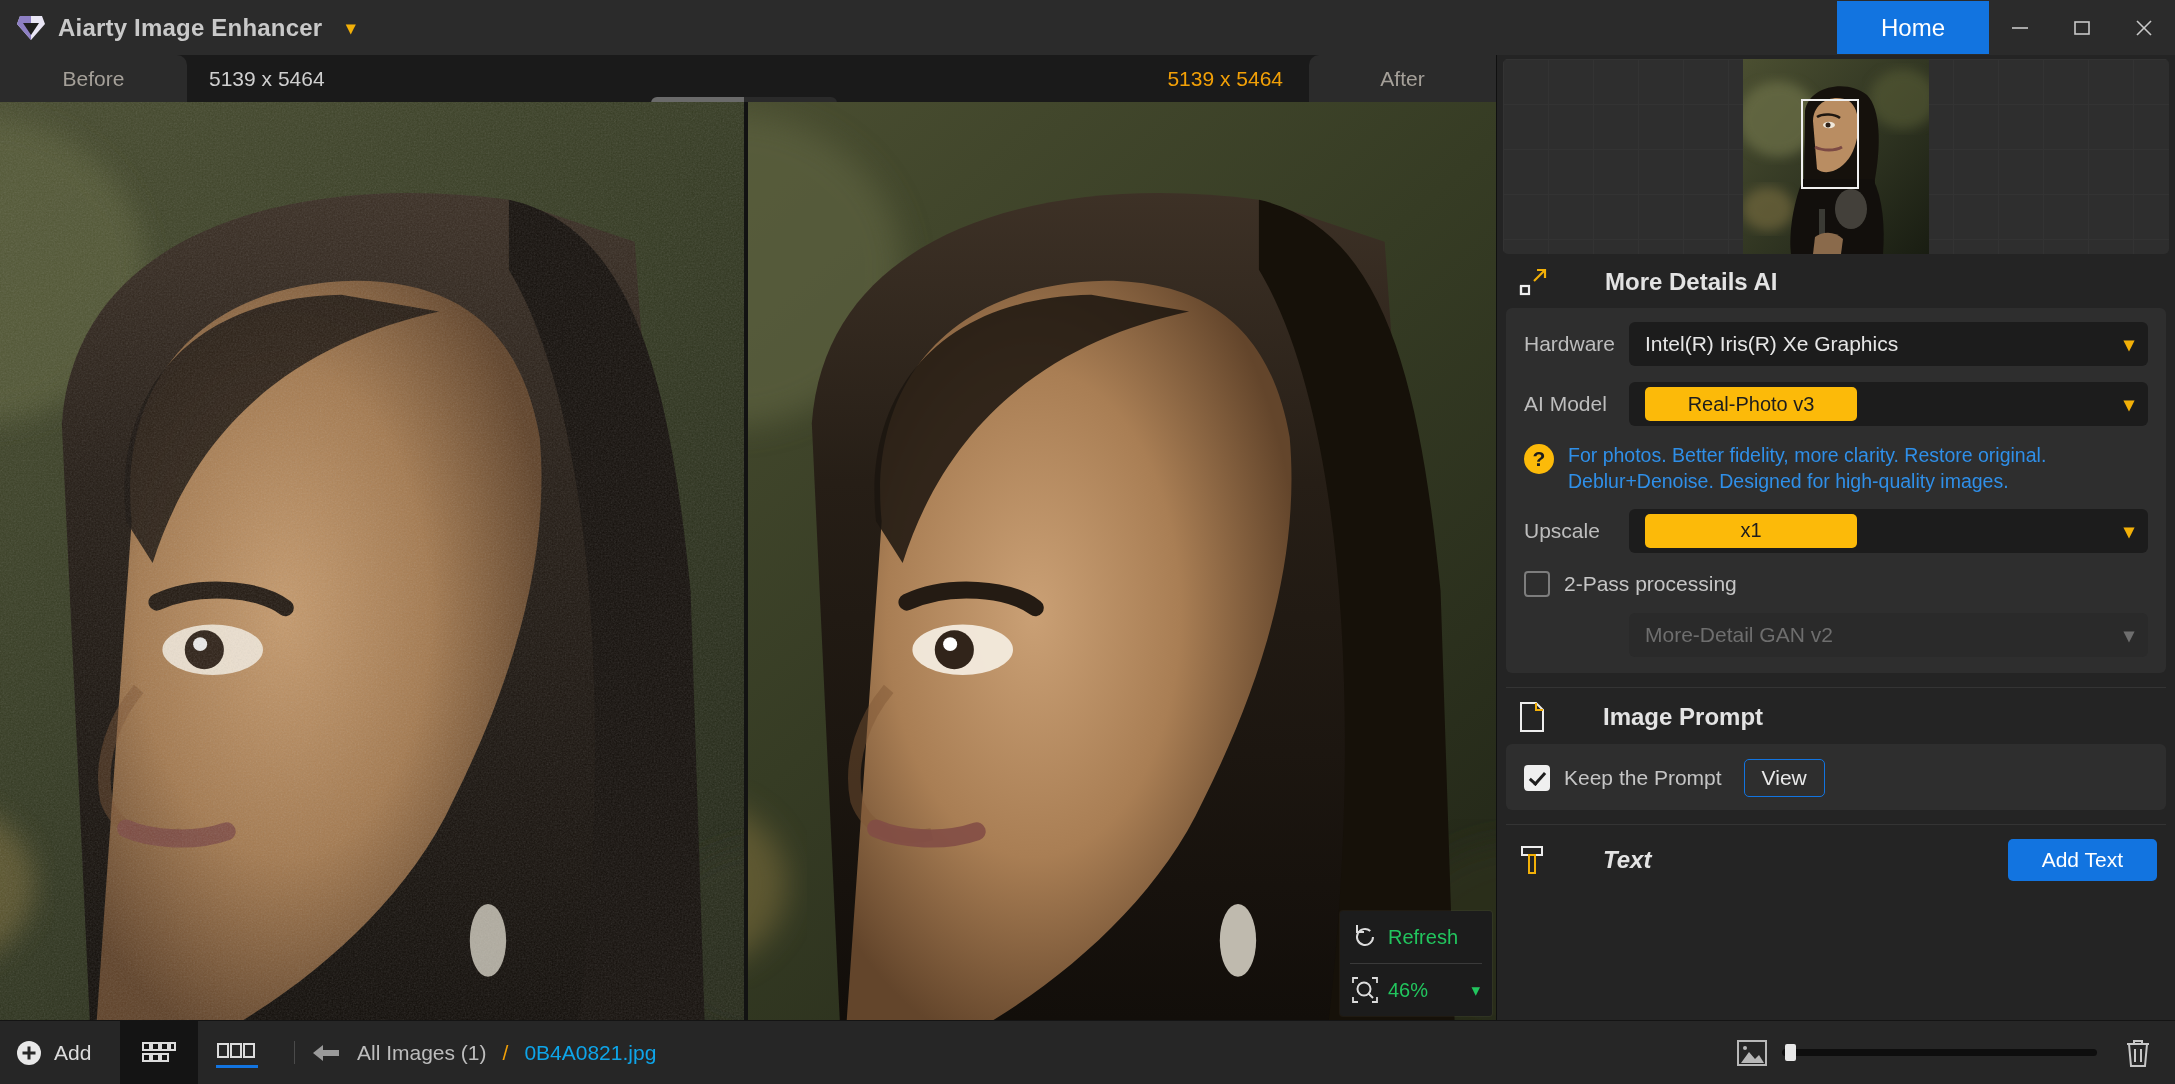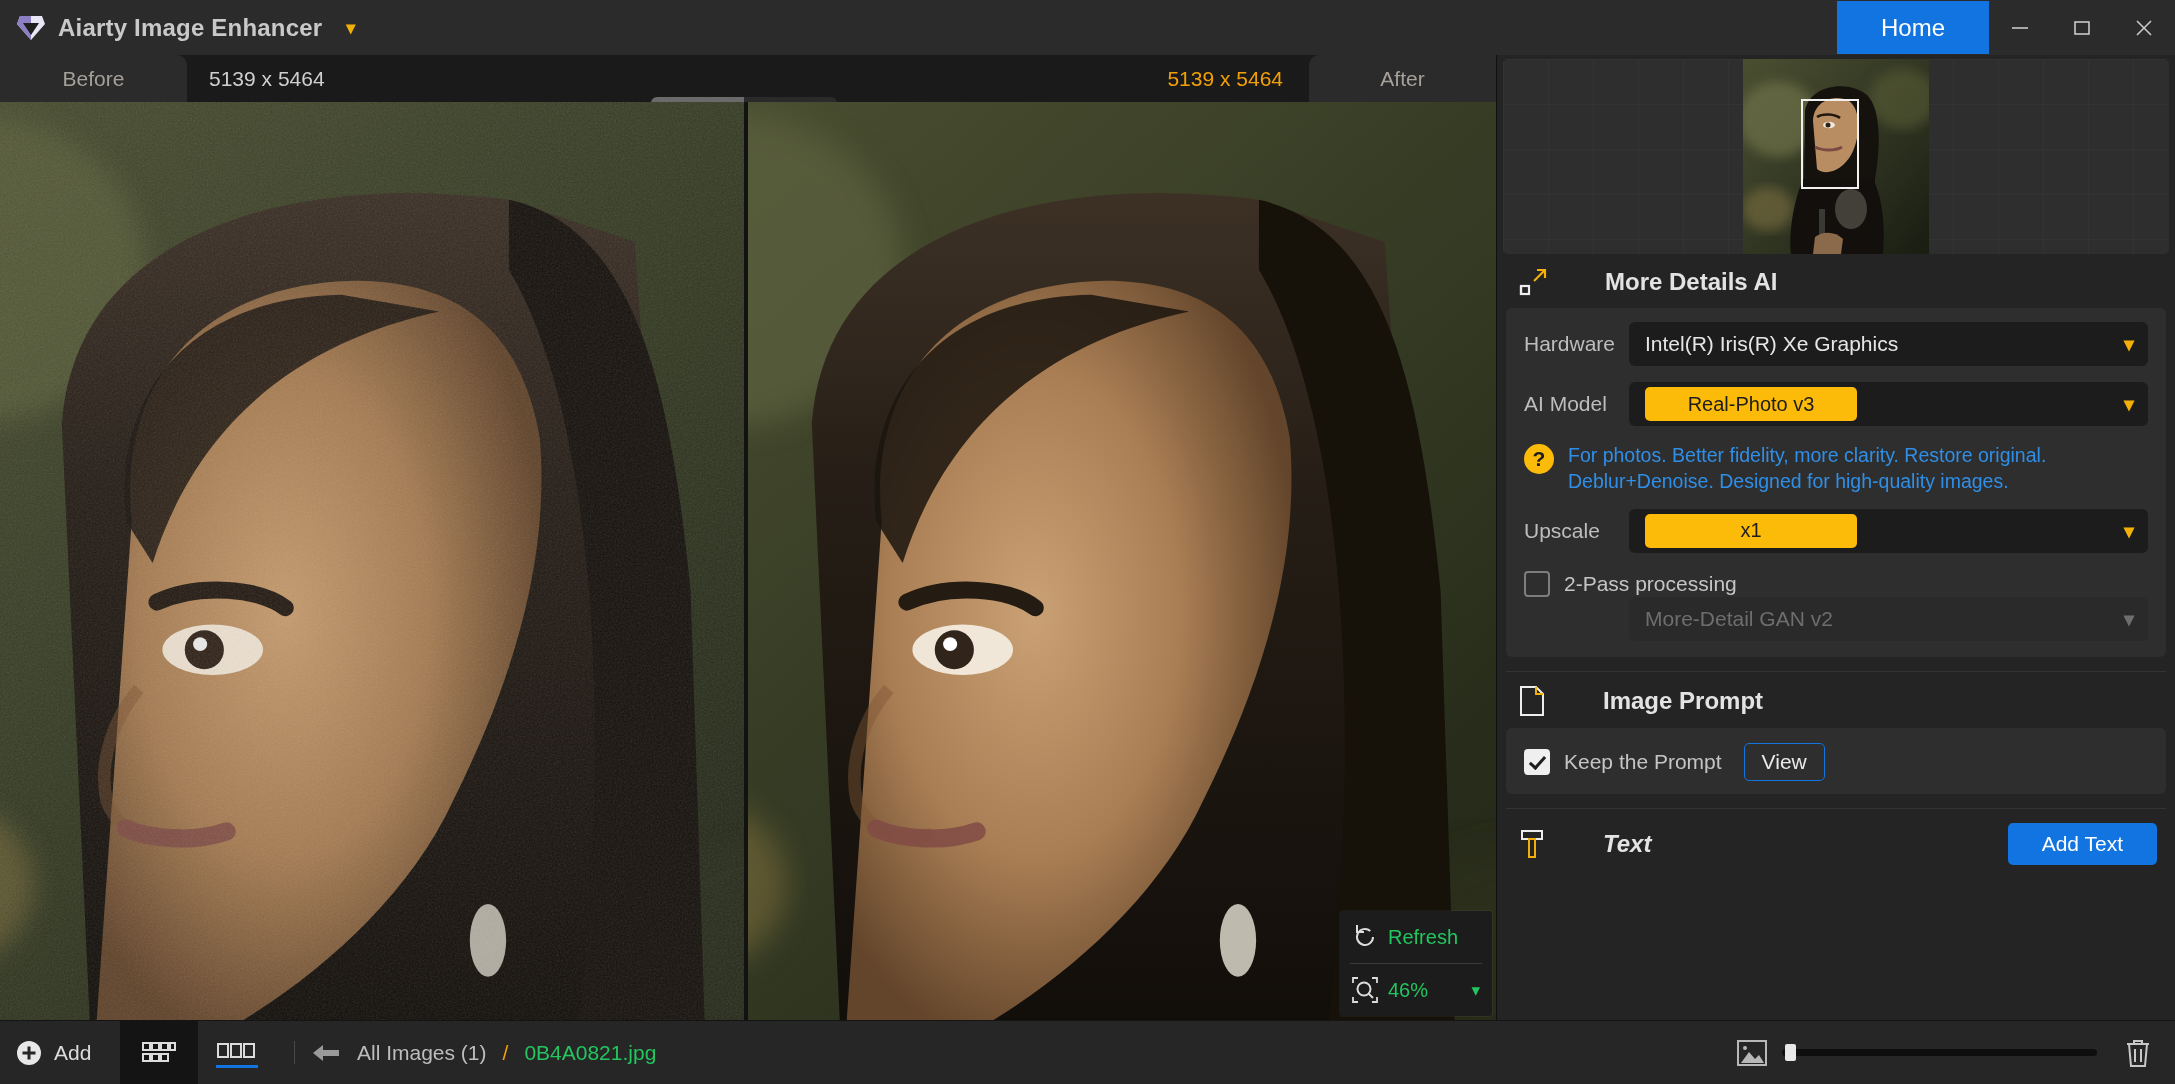--- a/index.html
+++ b/index.html
@@ -109,21 +109,21 @@
     padding: 0 20px; min-width: 212px; margin-right: 10px;
   }
   .hint-row { display: flex; align-items: flex-start; gap: 14px; padding: 4px 18px 0 18px; margin-top: -4px; margin-bottom: 14px; }
   .qmark {
     width: 30px; height: 30px; flex: 0 0 30px; border-radius: 50%; background: #fcba09;
     color: #1d1d1d; font-size: 21px; font-weight: bold; display:flex; align-items:center; justify-content:center;
     margin-top: 2px; cursor: pointer;
   }
   .hint-text { color: #2f8fe8; font-size: 19.5px; line-height: 1.35; }
 
-  .cbrow { display: flex; align-items: center; gap: 14px; padding: 2px 18px 0 18px; }
+  .cbrow { display: flex; align-items: center; gap: 14px; padding: 2px 18px 0 18px; margin-bottom: 16px; }
   .cbox { width: 26px; height: 26px; border: 2px solid #7d7d7d; border-radius: 4px; background: transparent; cursor: pointer; flex: 0 0 26px; }
   .cbox.checked { background: #efefef; border-color: #efefef; position: relative; }
   .cbox.checked:after {
     content:''; position:absolute; left: 7px; top: 2px; width: 6px; height: 13px;
     border: solid #1d1d1d; border-width: 0 3px 3px 0; transform: rotate(42deg);
   }
   .cb-label { color: #c5c5c5; font-size: 21px; }
   .view-btn {
     border: 1px solid #1274e0; border-radius: 5px; background: transparent; color: #e9e9e9;
     font-size: 21px; padding: 6px 17px; cursor: pointer; font-family: inherit; margin-left: 8px;
@@ -137,21 +137,21 @@
   
   .bottombar { height: 64px; flex: 0 0 64px; background: #262626; display: flex; align-items: stretch; border-top: 1px solid #141414; }
   .add-btn { width: 120px; display:flex; align-items:center; gap: 12px; padding-left: 16px; color:#dcdcdc; font-size: 21px; cursor: pointer; }
   .viewmode { width: 78px; display:flex; align-items:center; justify-content:center; cursor: pointer; position: relative; }
   .viewmode.sel { background: #141414; }
   .viewmode .ul { position:absolute; bottom: 16px; left: 50%; transform: translateX(-50%); width: 42px; height: 3px; background:#1274e0; }
   .vdiv { width: 1px; background: #4a4a4a; margin: 20px 16px 20px 18px; }
   .crumbs { display:flex; align-items:center; gap: 16px; color:#dcdcdc; font-size: 21px; }
   .crumb-link { color:#bdbdbd; cursor:pointer; }
   .crumb-slash { color:#f2a007; }
-  .crumb-cur { color:#22c55e; }
+  .crumb-cur { color:#0ea5e9; }
   .bb-spacer { flex: 1; }
   .thumbslider { display:flex; align-items:center; gap: 14px; padding-right: 26px; }
   .track { width: 315px; height: 7px; background: #0e0e0e; border-radius: 4px; position: relative; cursor: pointer; }
   .knob { position:absolute; left: 3px; top: -5px; width: 11px; height: 17px; background:#e8e8e8; border-radius: 2px; }
   .trash { padding-right: 22px; display:flex; align-items:center; cursor: pointer; }
   svg { display:block; }
 </style>
 </head>
 <body>
 

